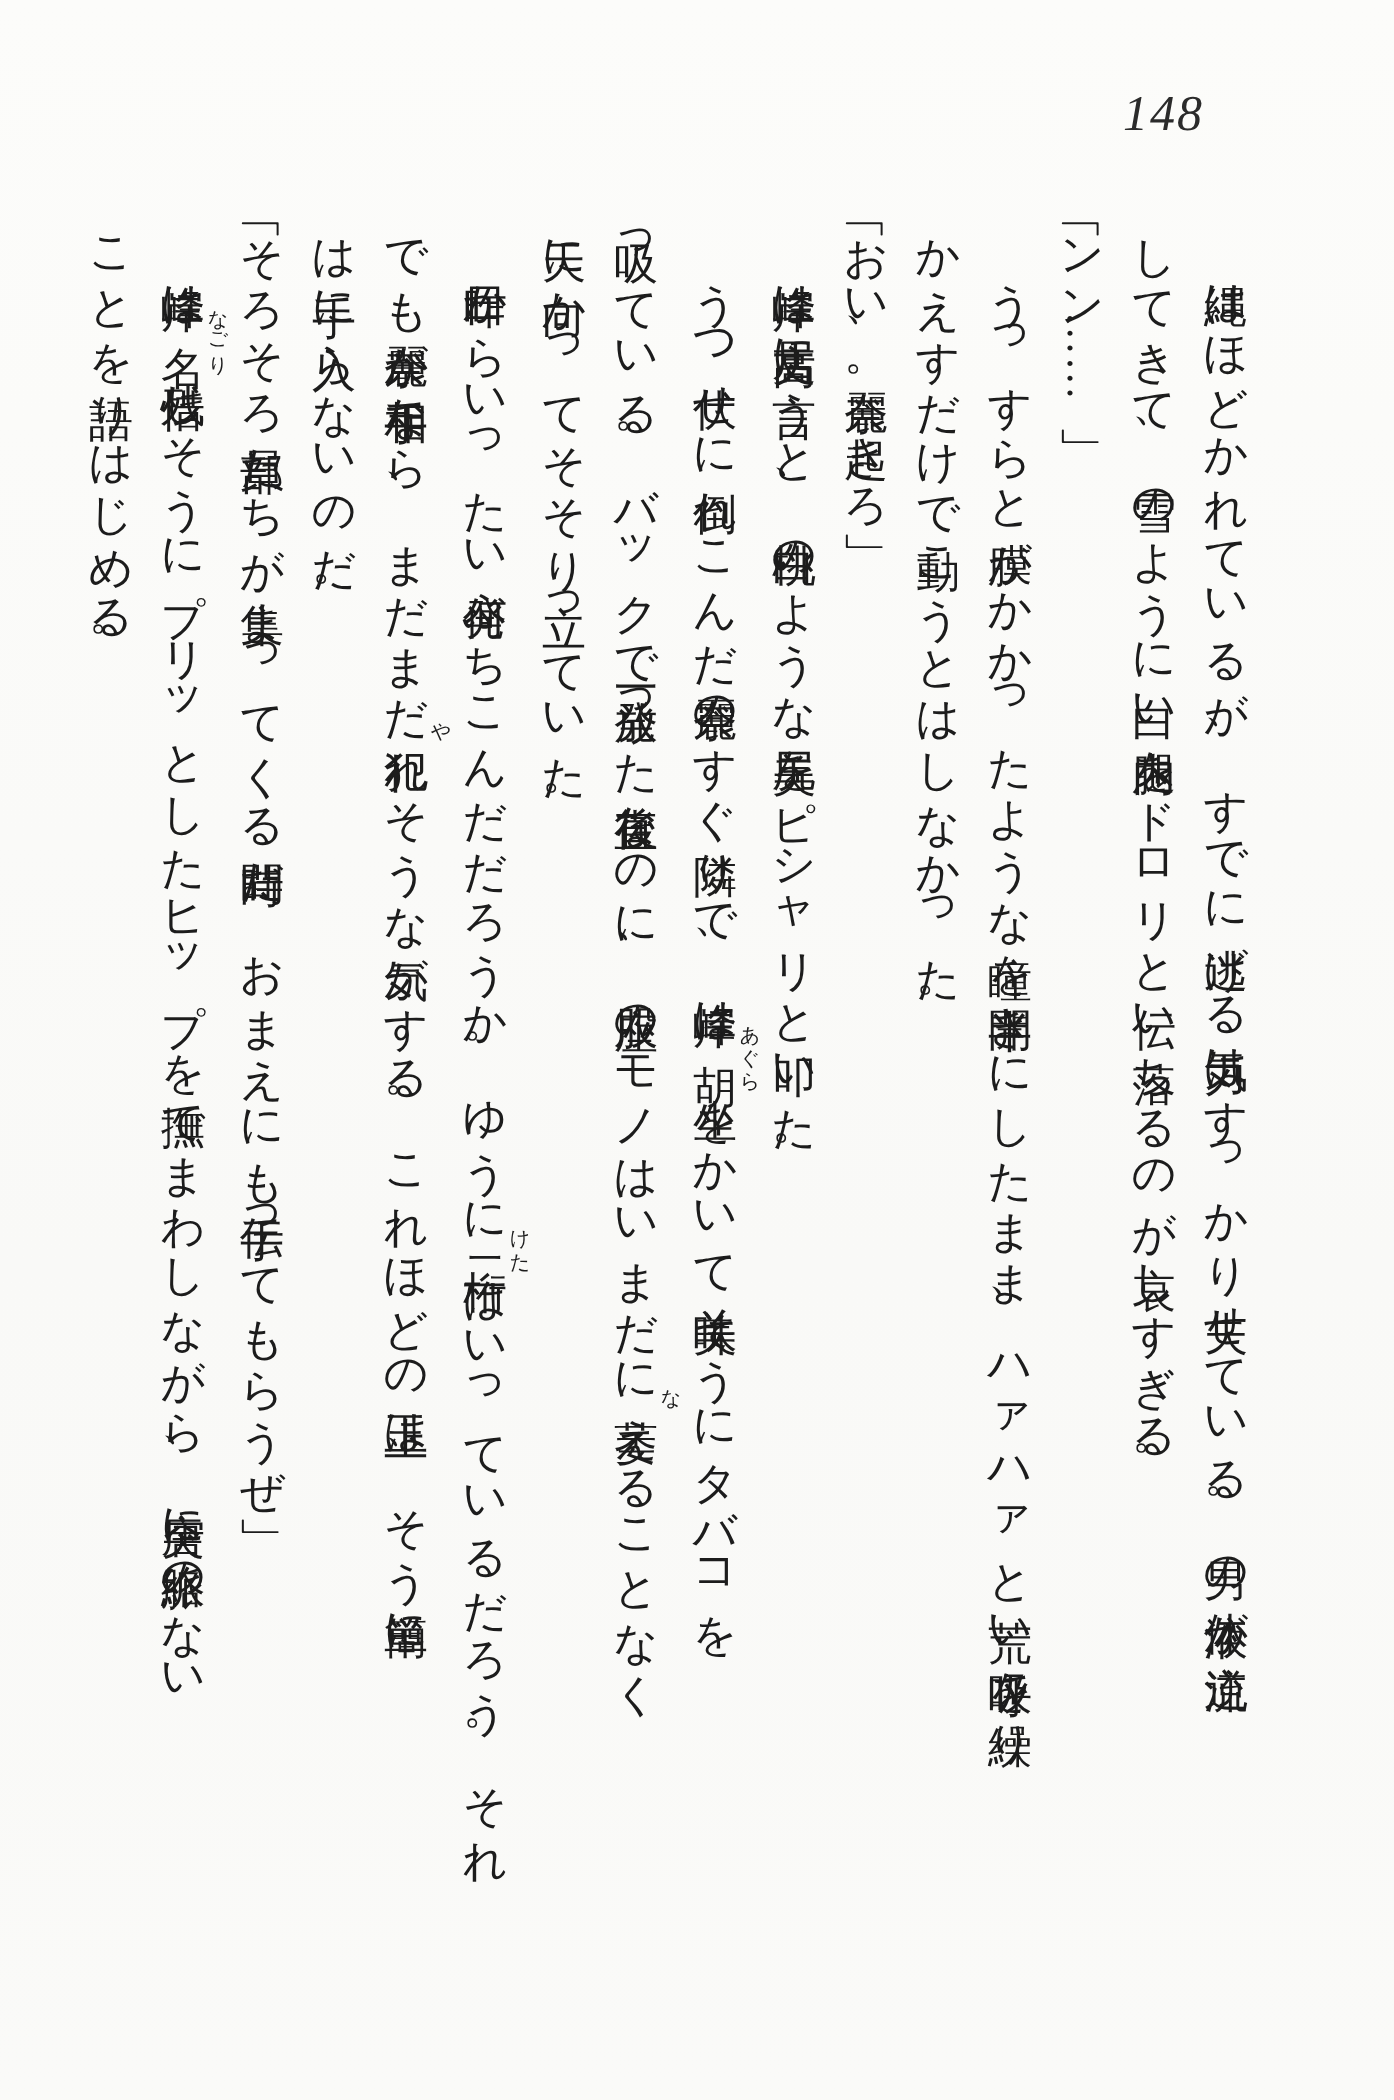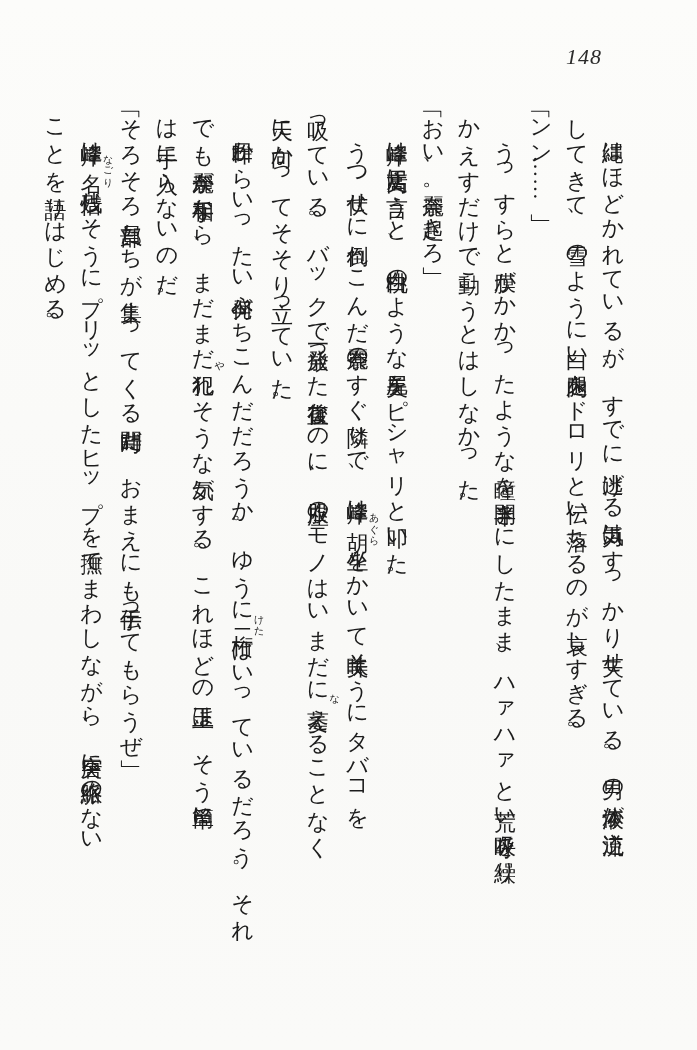--- a/index.html
+++ b/index.html
@@ -16,21 +16,21 @@
   }
   .page {
     position: absolute;
     inset: 0;
     background: linear-gradient(180deg, #fcfcfa 0%, #f9f9f7 60%, #fafaf8 100%);
   }
   .page-number {
     position: absolute;
     top: 44px;
     right: 95px;
-    font-size: 22px;
+    font-size: 25px;
     font-style: italic;
     color: #2b2b2b;
     letter-spacing: 1px;
   }
   .text-block {
     position: absolute;
     top: 104px;
     right: 66px;
     height: 858px;
     writing-mode: vertical-rl;

